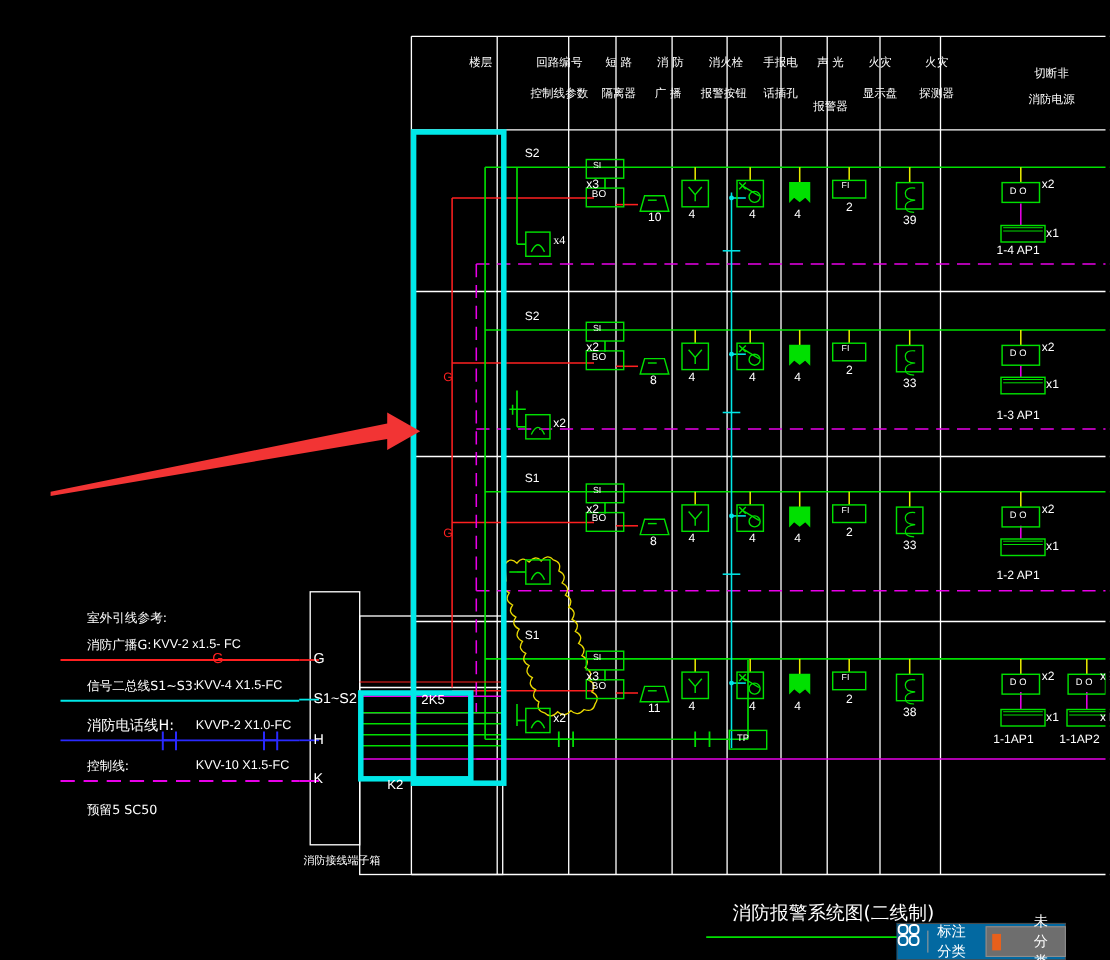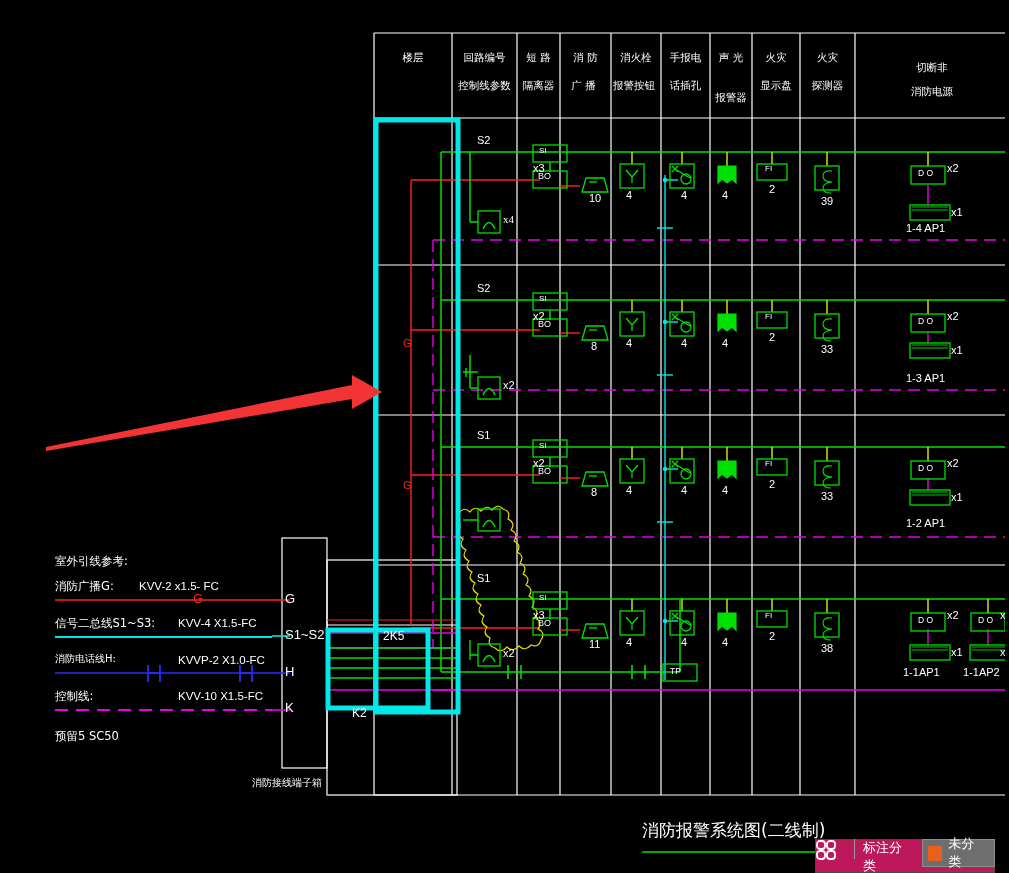--- a/index.html
+++ b/index.html
@@ -2,26 +2,26 @@
 <html><head>
 <meta charset="utf-8">
 <style>
   html,body{margin:0;padding:0;background:#000;}
   body{width:1009px;height:873px;overflow:hidden;position:relative;
        font-family:"Liberation Sans","DejaVu Sans",sans-serif;color:#fff;}
   #root{position:absolute;inset:0;background:#000;}
   .layer{position:absolute;inset:0;}
   svg{position:absolute;left:0;top:0;}
   .txt{position:absolute;color:#fff;white-space:nowrap;font-size:11px;line-height:1.05;}
-  .zh{font-family:"DejaVu Sans","Liberation Sans",sans-serif;}
+  .zh{font-family:"DejaVu Sans","Liberation Sans",sans-serif;padding-left:24px;}
   .hdr{font-size:10.5px;text-align:center;}
   .red{color:#ff2020;}
   
-  #toolbar{position:absolute;left:815px;top:839px;width:180px;height:34px;
-           background:#be185d;display:flex;
+  #toolbar{position:absolute;left:815px;top:839px;width:154px;height:34px;
+           background:#0369a1;display:flex;align-items:center;
            box-shadow:0 0 0 1px #4a4a4a inset;}
   #toolbar .grip{width:38px;height:34px;display:flex;align-items:center;justify-content:center;}
   #toolbar .sep{width:1px;height:20px;background:#9a9a9a;margin:0 2px;}
   #toolbar .lbl{font-size:13px;color:#fff;padding:0 6px;}
   #toolbar .chip{display:flex;align-items:center;background:#6e6e6e;height:26px;
                  border:1px solid #8d8d8d;padding:0 8px 0 5px;margin-left:2px;}
   #toolbar .sw{width:15px;height:15px;background:#e8601c;margin-right:6px;}
   #toolbar .chiptxt{font-size:13px;color:#fff;}
   .scroll-r{position:absolute;right:0;top:0;width:4px;height:873px;background:#000;}
 </style>
@@ -474,21 +474,21 @@
 
     <div class="txt zh" style="left:55px;top:580px;font-size:11.5px;">消防广播G:</div>
     <div class="txt" style="left:139px;top:580px;font-size:11.5px;">KVV-2 x1.5-  FC</div>
     <div class="txt red" style="left:193px;top:592px;font-size:13px;">G</div>
     <div class="txt" style="left:285px;top:592px;font-size:13px;">G</div>
 
     <div class="txt zh" style="left:55px;top:617px;font-size:11.5px;">信号二总线S1~S3:</div>
     <div class="txt" style="left:178px;top:617px;font-size:11.5px;">KVV-4 X1.5-FC</div>
     <div class="txt" style="left:285px;top:628px;font-size:13px;">S1~S2</div>
 
-    <div class="txt zh" style="left:55px;top:654px;font-size:10px;">消防电话线H:</div>
+    <div class="txt zh" style="left:55px;top:654px;font-size:13px;">消防电话线H:</div>
     <div class="txt" style="left:178px;top:654px;font-size:11.5px;">KVVP-2 X1.0-FC</div>
     <div class="txt" style="left:285px;top:665px;font-size:13px;">H</div>
 
     <div class="txt zh" style="left:55px;top:690px;font-size:11.5px;">控制线:</div>
     <div class="txt" style="left:178px;top:690px;font-size:11.5px;">KVV-10 X1.5-FC</div>
     <div class="txt" style="left:285px;top:701px;font-size:13px;">K</div>
 
     <div class="txt zh" style="left:55px;top:730px;font-size:11.5px;">预留5 SC50</div>
 
     <div class="txt zh" style="left:642px;top:822px;font-size:17px;">消防报警系统图(二线制)</div>

